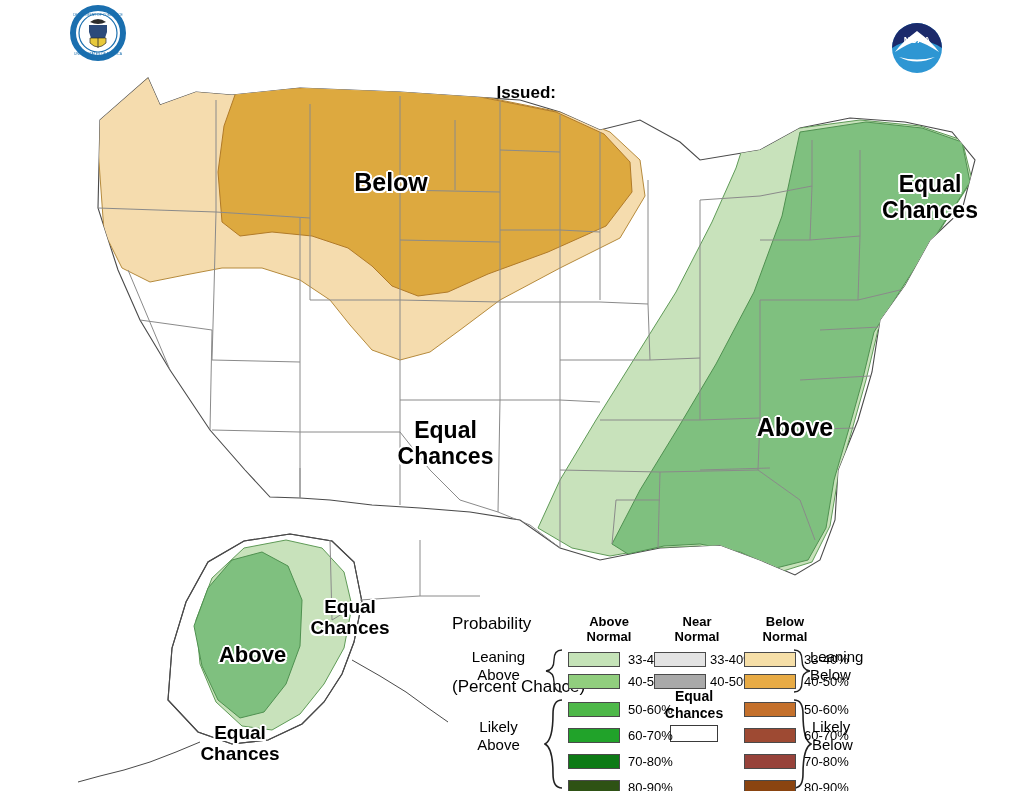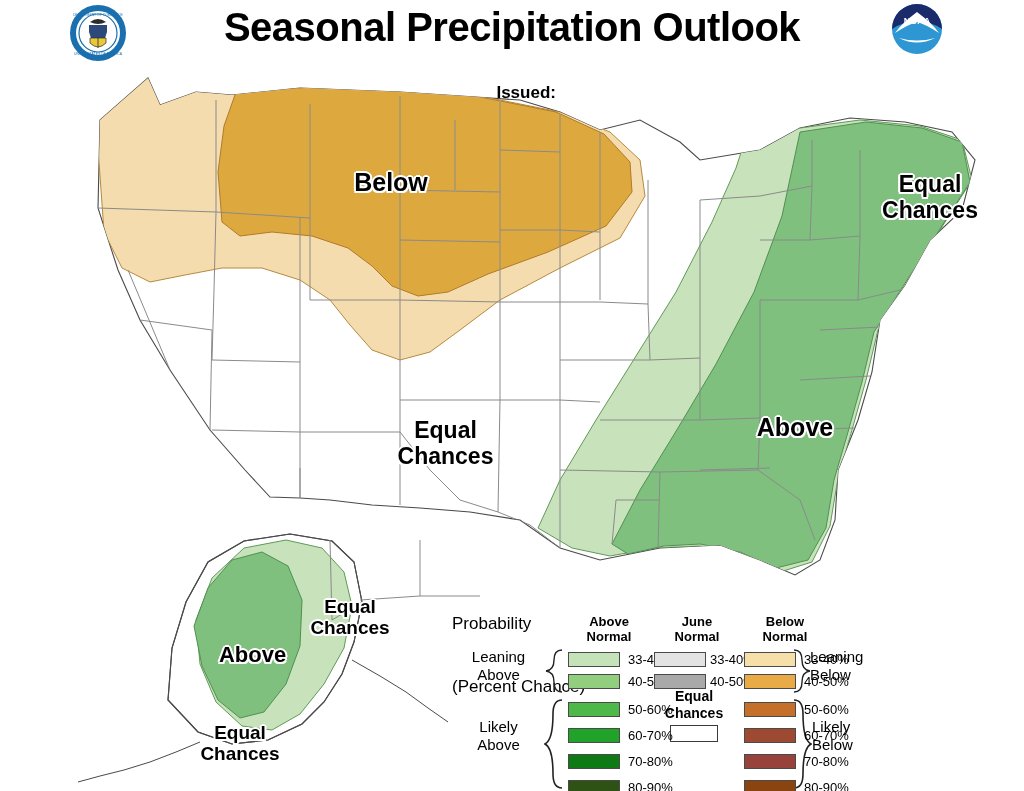--- a/index.html
+++ b/index.html
@@ -6,21 +6,21 @@
   html,body{margin:0;padding:0;background:#ffffff;}
   body{
     width:1024px;height:791px;position:relative;overflow:hidden;
     font-family:"Liberation Sans","DejaVu Sans",sans-serif;
     color:#000;
   }
   #stage{position:absolute;inset:0;width:1024px;height:791px;}
 
   
   .seal{position:absolute;left:62px;top:4px;width:72px;height:58px;}
-  .noaa{position:absolute;left:886px;top:0;width:62px;height:58px;text-align:right;}
+  .noaa{position:absolute;left:886px;top:19px;width:62px;height:58px;text-align:right;}
 
   .title{
     position:absolute;left:0;top:6px;width:1024px;text-align:center;
     font-size:40px;font-weight:700;letter-spacing:-0.5px;line-height:1.05;
   }
   .subblock{position:absolute;left:0;top:60px;width:1024px;text-align:center;}
   .subrow{font-size:17px;line-height:1.30;white-space:pre;}
   .subrow b{font-weight:700;}
 
   
@@ -99,21 +99,20 @@
   <div class="noaa">
     <svg viewBox="0 0 62 58" width="62" height="58">
       <circle cx="31" cy="29" r="25" fill="#2e96d3"></circle>
       <path d="M6 29 a25 25 0 0 1 50 0 q-25 -16 -50 0z" fill="#1b2a6b"></path>
       <path d="M31 12 q-16 12 -22 21 q14 -9 22 -11 q8 2 22 11 q-6 -9 -22 -21z" fill="#ffffff"></path>
       <path d="M13 38 q18 9 36 0 q-18 5 -36 0z" fill="#ffffff"></path>
       <text x="31" y="24" font-size="9" fill="#ffffff" text-anchor="middle" font-family="Liberation Sans, sans-serif" font-weight="bold">NOAA</text>
     </svg>
   </div>
 
-  <div class="title">Seasonal Precipitation Outlook</div>
 
   <div class="subblock">
     <div class="subrow">
       <b>Issued:</b>
       <span>&nbsp;&nbsp;</span>
       <span>Jul-Aug-Sep 2025</span>
     </div>
     <div class="subrow">
       <b>Issued:</b>
       <span>&nbsp;</span>
@@ -275,21 +274,21 @@
 
   <div id="legend">
 
     <div class="lg-title">
       <div>Probability</div>
       <div>(Percent Chance)</div>
     </div>
 
     <div class="lg-colhead ch-above">Above
 Normal</div>
-    <div class="lg-colhead ch-near">June
+    <div class="lg-colhead ch-near">Near
 Normal</div>
     <div class="lg-colhead ch-below">Below
 Normal</div>
 
     <div class="side s-leanabove">Leaning
 Above</div>
     <div class="side s-likeabove">Likely
 Above</div>
     <div class="side s-leanbelow">Leaning
 Below</div>

